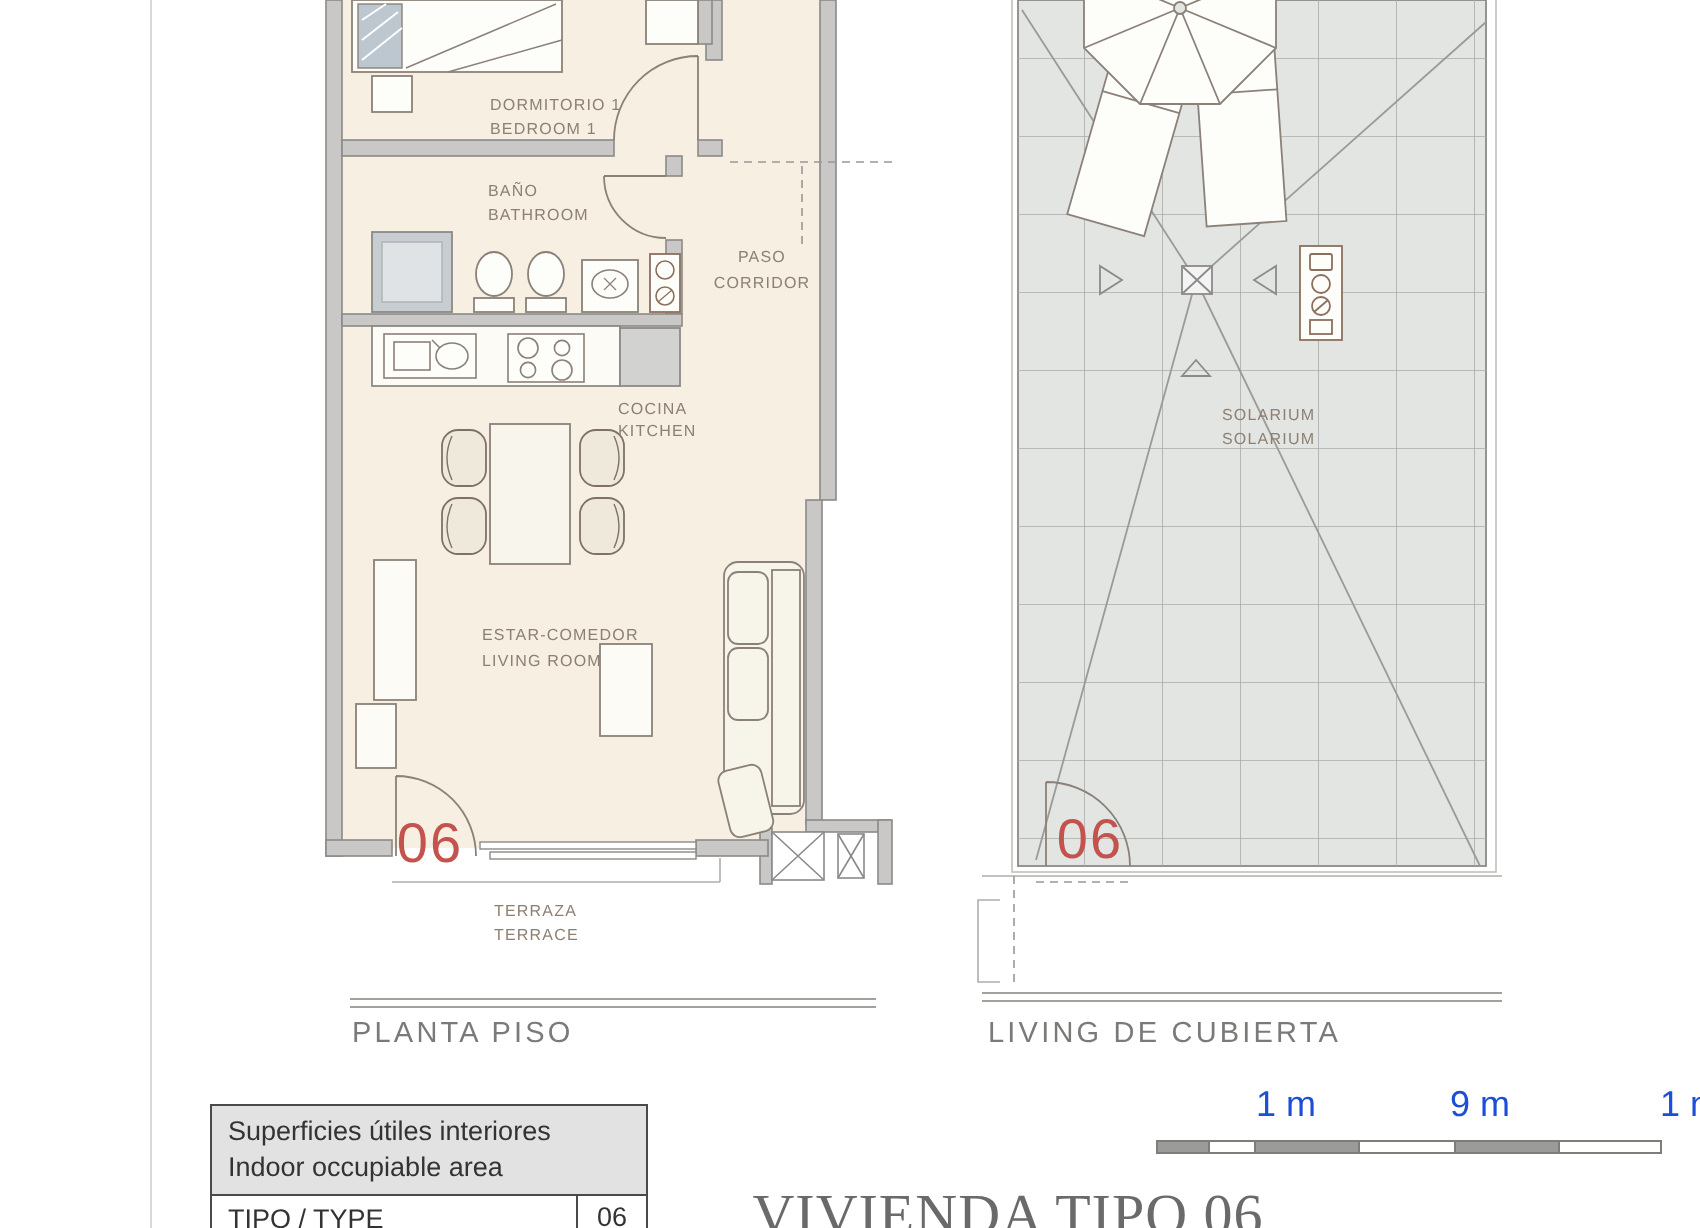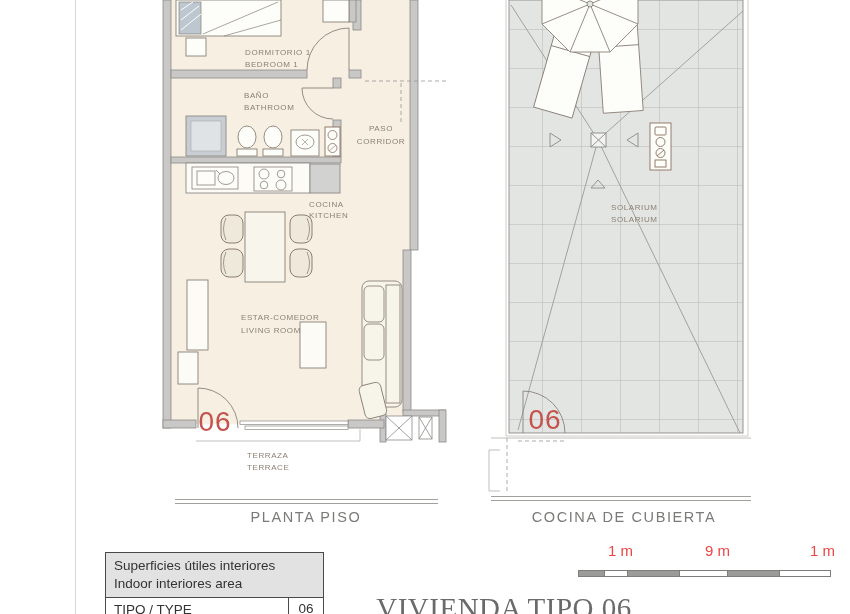--- a/index.html
+++ b/index.html
@@ -10,39 +10,39 @@
   .page-line{position:absolute;top:0;width:1px;height:614px;background:#dbd7d1;}
   #page-line-left{left:27px;}
   #page-line-right{left:817px;}
   .plan-svg{position:absolute;}
   #floor-svg{left:108px;top:0;}
   #roof-svg{left:438px;top:0;}
   .rule-double{position:absolute;height:3px;border-top:1px solid #a3a19d;border-bottom:1px solid #a3a19d;}
   #floor-rule{left:127px;top:499px;width:263px;}
   #roof-rule{left:443px;top:496px;width:260px;}
   .plan-title{
-    position:absolute;width:260px;text-align:center;
+    position:absolute;width:260px;
     font-size:14.5px;letter-spacing:1.6px;color:#7a7a78;
   }
   #floor-title{left:128px;top:509px;}
   #roof-title{left:446px;top:509px;}
   
   #legend{
     position:absolute;left:57px;top:552px;width:219px;
     border:1.5px solid #4a4a4a;background:#ffffff;box-sizing:border-box;
   }
   #legend .hdr{
     background:#e2e2e2;border-bottom:1.5px solid #4a4a4a;
     padding:4px 8px 5px 8px;font-weight:normal;font-size:13.5px;line-height:1.3;color:#333333;
   }
   #legend .row{display:flex;align-items:center;height:22px;font-size:13.5px;color:#333333;}
   #legend .row .lbl{flex:1;padding-left:8px;}
   #legend .row .val{width:34px;text-align:center;border-left:1.5px solid #4a4a4a;align-self:stretch;line-height:22px;}
   
-  .scale-label{position:absolute;top:542px;width:50px;text-align:left;font-size:15px;color:#ef4444;}
+  .scale-label{position:absolute;top:542px;width:50px;text-align:right;font-size:18px;color:#1d4ed8;}
   #scale-1{left:560px;} #scale-3{left:657px;} #scale-5{left:762px;}
   .seg{position:absolute;top:570px;height:7px;border:1px solid #7f7d79;box-sizing:border-box;}
   .seg.g{background:#9b9b99;} .seg.w{background:#ffffff;}
   #seg1{left:530px;width:27px;} #seg2{left:556px;width:24px;}
   #seg3{left:579px;width:53px;} #seg4{left:631px;width:49px;}
   #seg5{left:679px;width:53px;} #seg6{left:731px;width:52px;}
   
   #sheet-title{
     position:absolute;left:300px;top:592px;width:312px;text-align:center;
     font-family:"Liberation Serif",serif;font-size:29px;letter-spacing:0.5px;color:#6a6a6a;
@@ -272,26 +272,26 @@
     </g>
 
     <text class="room-label" x="563" y="210">SOLARIUM</text>
     <text class="room-label" x="563" y="222">SOLARIUM</text>
     <text class="unit-number" x="497" y="429" text-anchor="middle">06</text>
   </svg>
 
   <div id="floor-rule" class="rule-double"></div>
   <div id="roof-rule" class="rule-double"></div>
   <div id="floor-title" class="plan-title">PLANTA PISO</div>
-  <div id="roof-title" class="plan-title">COCINA DE CUBIERTA</div>
+  <div id="roof-title" class="plan-title">LIVING DE CUBIERTA</div>
 
   <div id="legend">
     <div class="hdr">
       <div>Superficies útiles interiores</div>
-      <div>Indoor interiores area</div>
+      <div>Indoor occupiable area</div>
     </div>
     <div class="row">
       <div class="lbl">TIPO / TYPE</div>
       <div class="val">06</div>
     </div>
   </div>
 
   <div id="scale-1" class="scale-label">1 m</div>
   <div id="scale-3" class="scale-label">9 m</div>
   <div id="scale-5" class="scale-label">1 m</div>

